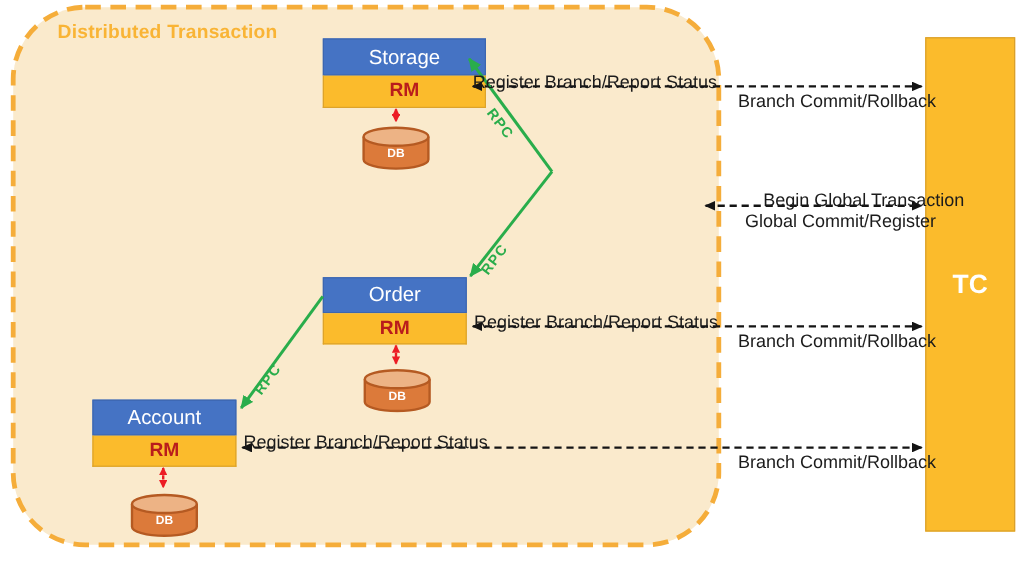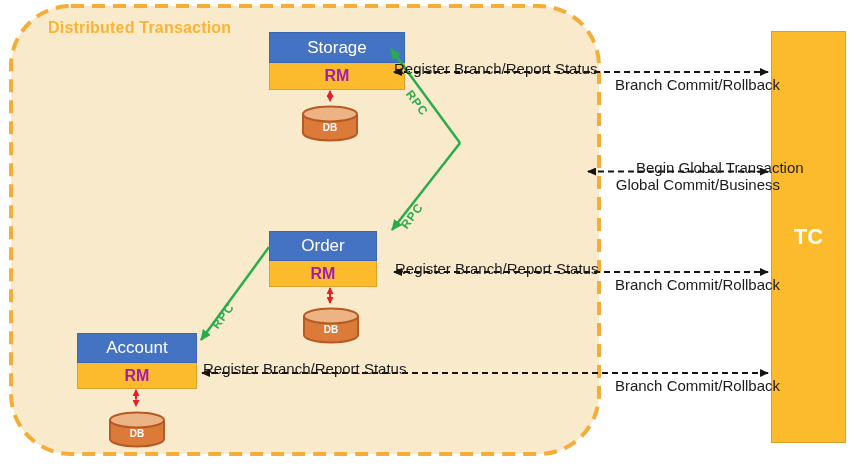--- a/index.html
+++ b/index.html
@@ -18,29 +18,29 @@
   }
 
   .svc{position:absolute;z-index:2;display:flex;flex-direction:column;}
   .svc-head{
     background:var(--blue,#4573C4);border:1px solid #3C66B0;
     color:#fff;display:flex;align-items:center;justify-content:center;
     font-size:17px;
   }
   .svc-band{
     background:var(--gold,#FBBB2C);border:1px solid #DDA32B;border-top:none;
-    color:#a21caf;display:flex;align-items:center;justify-content:center;
+    color:#b91c1c;display:flex;align-items:center;justify-content:center;
     font-size:16px;font-weight:bold;
   }
 
   #svc-storage {left:269px;top:32px;width:136px;}
   #svc-storage .svc-head{height:29px;} #svc-storage .svc-band{height:26px;}
   #svc-business{left:462px;top:130px;width:121px;}
   #svc-business .svc-head{height:27px;} #svc-business .svc-band{height:27px;}
-  #svc-order   {left:269px;top:231px;width:108px;}
+  #svc-order   {left:269px;top:231px;width:120px;}
   #svc-order .svc-head{height:28px;} #svc-order .svc-band{height:25px;}
   #svc-account {left:77px;top:333px;width:120px;}
   #svc-account .svc-head{height:28px;} #svc-account .svc-band{height:25px;}
 
   .db{position:absolute;z-index:2;width:58px;height:38px;}
   #db-storage{left:301px;top:104px;}
   #db-order  {left:302px;top:306px;}
   #db-account{left:108px;top:410px;}
   .db-label{font:bold 10px "Liberation Sans",sans-serif;fill:#fff;}
 
@@ -135,21 +135,21 @@
     <line x1="269" y1="247" x2="201" y2="340" style="stroke:var(--green,#29AD4B);" stroke-width="2.5" marker-end="url(#mg)"></line>
 
     <line x1="330" y1="91" x2="330" y2="101" style="stroke:var(--red,#EC1C24);" stroke-width="2" stroke-dasharray="3.5 2.5" marker-start="url(#mr)" marker-end="url(#mr)"></line>
     <line x1="330" y1="288" x2="330" y2="303" style="stroke:var(--red,#EC1C24);" stroke-width="2" stroke-dasharray="3.5 2.5" marker-start="url(#mr)" marker-end="url(#mr)"></line>
     <line x1="136" y1="390" x2="136" y2="406" style="stroke:var(--red,#EC1C24);" stroke-width="2" stroke-dasharray="3.5 2.5" marker-start="url(#mr)" marker-end="url(#mr)"></line>
   </svg>
 
   <div class="msg" id="msg-r1t">Register Branch/Report Status</div>
   <div class="msg" id="msg-r1b">Branch Commit/Rollback</div>
   <div class="msg" id="msg-r2t">Begin Global Transaction</div>
-  <div class="msg" id="msg-r2b">Global Commit/Business</div>
+  <div class="msg" id="msg-r2b">Global Commit/Register</div>
   <div class="msg" id="msg-r3t">Register Branch/Report Status</div>
   <div class="msg" id="msg-r3b">Branch Commit/Rollback</div>
   <div class="msg" id="msg-r4t">Register Branch/Report Status</div>
   <div class="msg" id="msg-r4b">Branch Commit/Rollback</div>
 
   <div class="rpc" id="rpc-1">RPC</div>
   <div class="rpc" id="rpc-2">RPC</div>
   <div class="rpc" id="rpc-3">RPC</div>
 
 </div>

